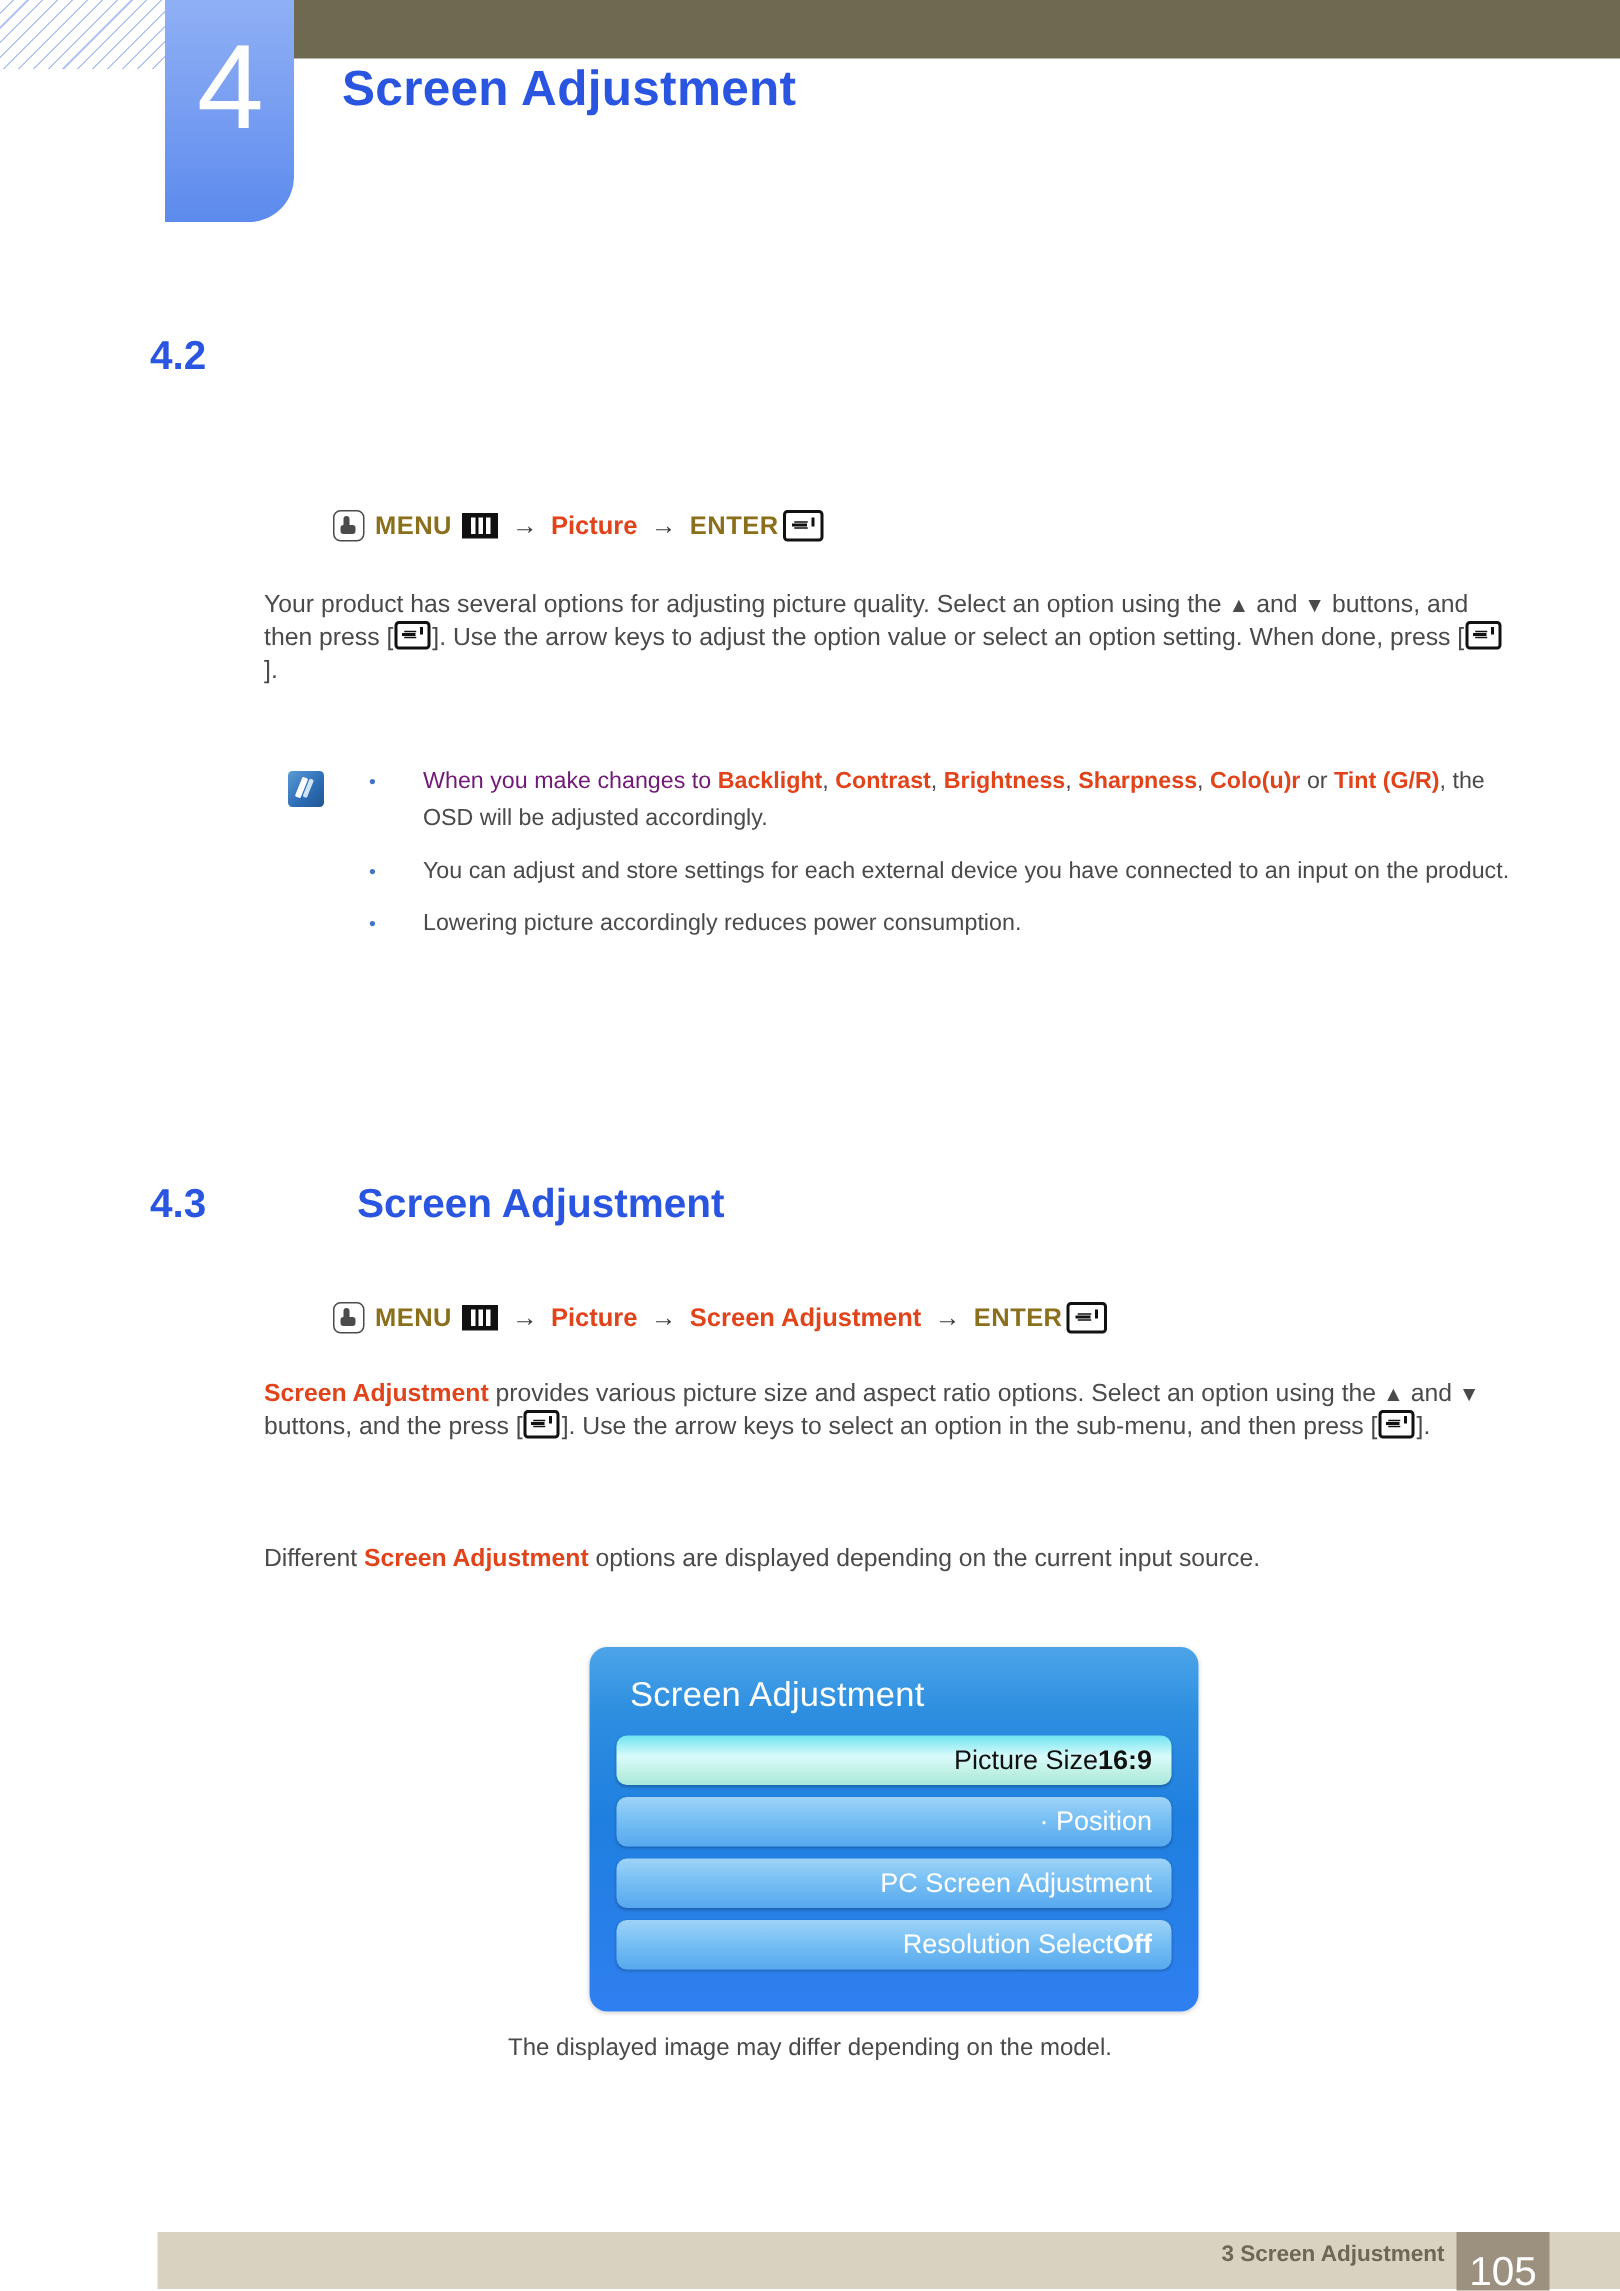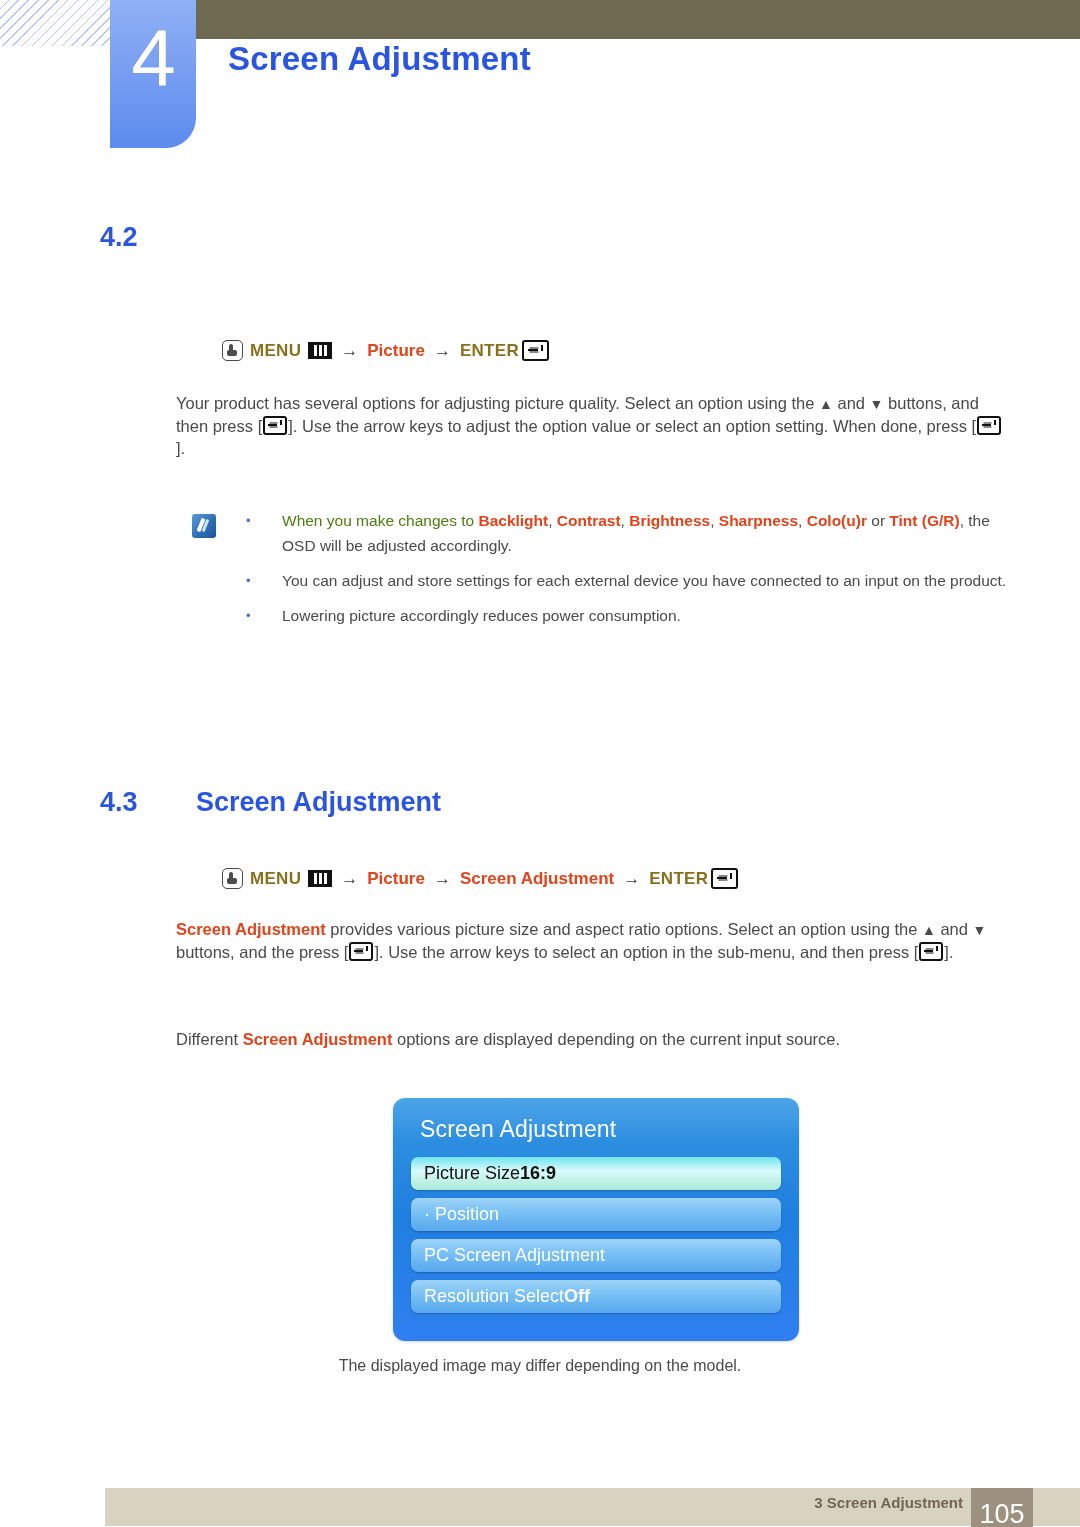--- a/index.html
+++ b/index.html
@@ -64,20 +64,21 @@
 
   
   .sec-head {
     position: absolute;
     display: flex;
     align-items: flex-start;
     color: #2a55e0;
     font-size: 27px;
     font-weight: bold;
     line-height: 38px;
+    gap: 42px;
   }
   .sec-num { width: 96px; flex: 0 0 96px; }
   .sec-text { max-width: 860px; }
 
   
   .menupath {
     position: absolute;
     display: flex;
     align-items: center;
     font-size: 17px;
@@ -259,21 +260,21 @@
     margin-left: 9px;
     margin-bottom: 13px;
     letter-spacing: 0.2px;
   }
   .osd-row {
     height: 33px;
     border-radius: 7px;
     margin-bottom: 8px;
     display: flex;
     align-items: center;
-    justify-content: flex-start;
+    justify-content: flex-end;
     padding: 0 13px;
     box-sizing: border-box;
     font-size: 18px;
     color: #ffffff;
     background: linear-gradient(to bottom, #9fd3f7 0%, #7bc2f5 40%, #57a8ee 100%);
     box-shadow: 0 1px 2px rgba(0,0,0,0.25);
   }
   .osd-row.selected {
     background: linear-gradient(to bottom, #6fe4f0 0%, #d9fbfb 42%, #bff0e4 75%, #a9e8dd 100%);
     color: #111111;
@@ -348,21 +349,21 @@
   <span class="tri">▲</span>
   <span>and</span>
   <span class="tri">▼</span>
   <span>buttons, and then press [</span><span class="ienter"></span><span>]. Use the arrow keys to adjust the option value or select an option setting. When done, press [</span><span class="ienter"></span><span>].</span>
 </div>
 
 <div class="notebox" style="top:508px;">
   <span class="note-icon"></span>
   <ul class="note-list">
     <li>
-      <span class="hl" style="color:#4d7c0f;font-weight:normal">When you make changes to </span><span class="hl">Backlight</span>, <span class="hl">Contrast</span>, <span class="hl">Brightness</span>, <span class="hl">Sharpness</span>, <span class="hl">Colo(u)r</span> or <span class="hl">Tint (G/R)</span>, the OSD will be adjusted accordingly.
+      <span class="hl" style="color:#701a75;font-weight:normal">When you make changes to </span><span class="hl">Backlight</span>, <span class="hl">Contrast</span>, <span class="hl">Brightness</span>, <span class="hl">Sharpness</span>, <span class="hl">Colo(u)r</span> or <span class="hl">Tint (G/R)</span>, the OSD will be adjusted accordingly.
     </li>
     <li>You can adjust and store settings for each external device you have connected to an input on the product.</li>
     <li>Lowering picture accordingly reduces power consumption.</li>
   </ul>
 </div>
 
 <div class="sec-head" style="left:100px; top:783px; width:930px;">
   <span class="sec-num">4.3</span>
   <span class="sec-text">Screen Adjustment</span>
 </div>

